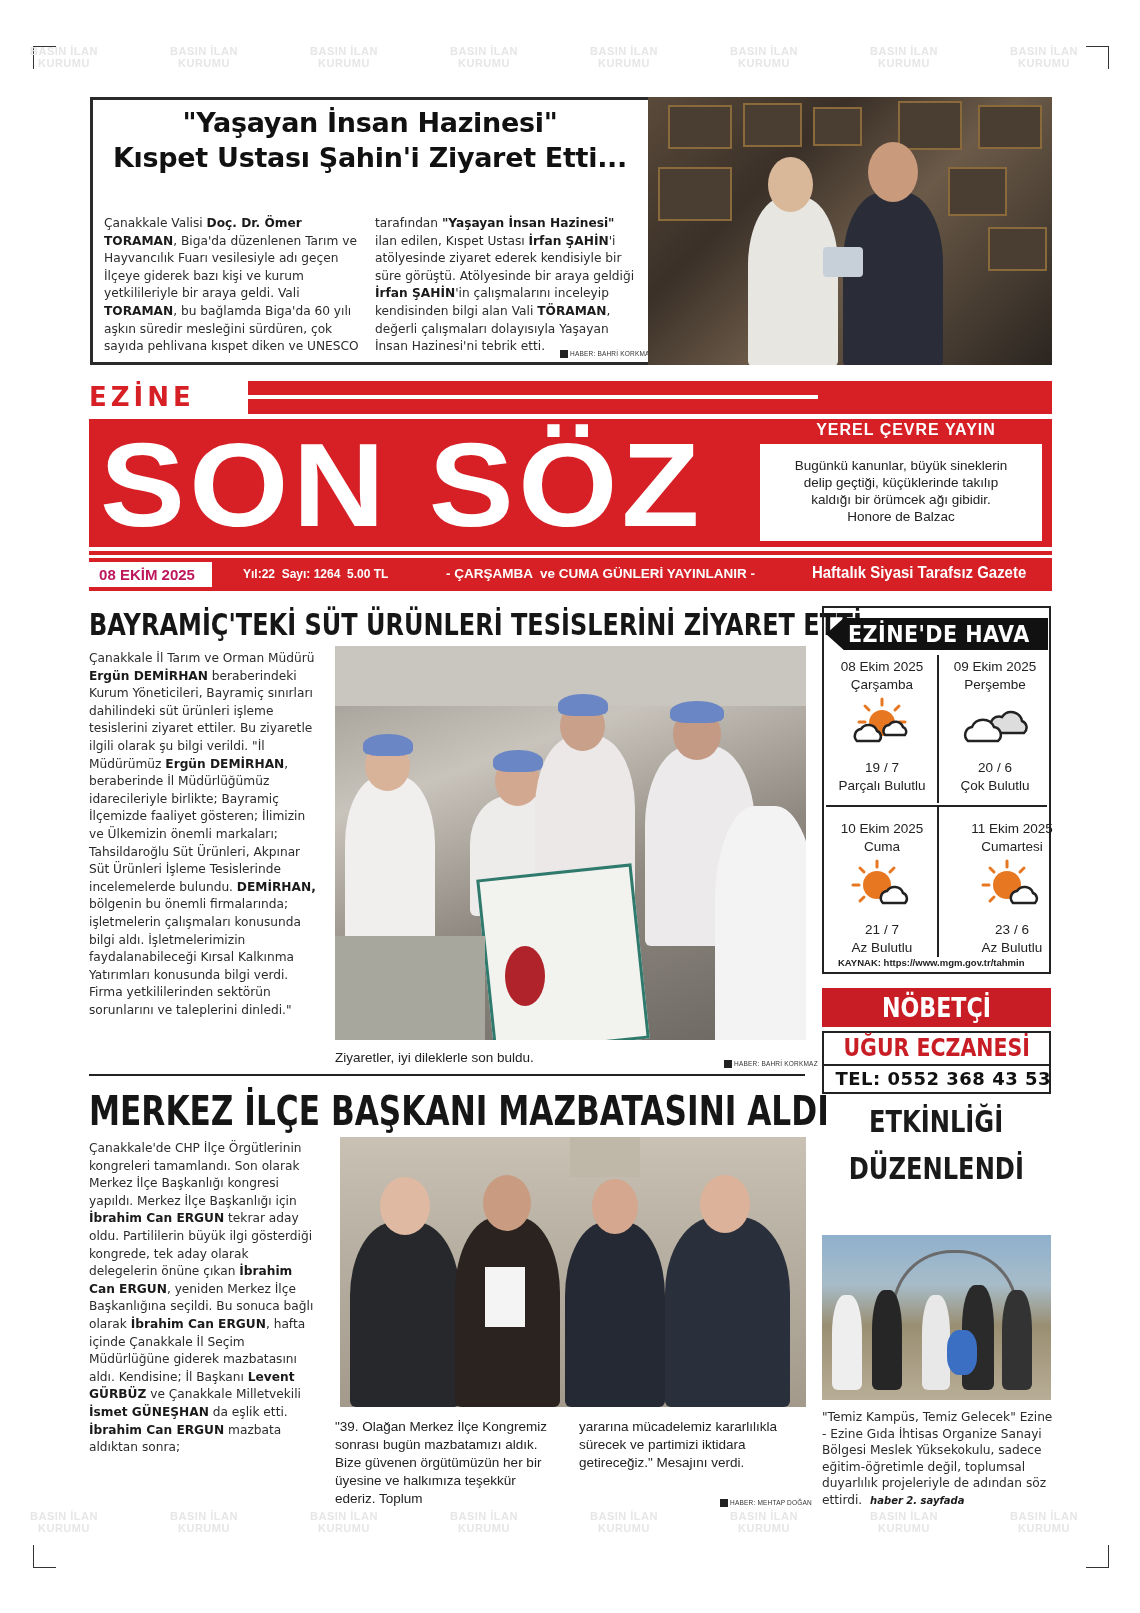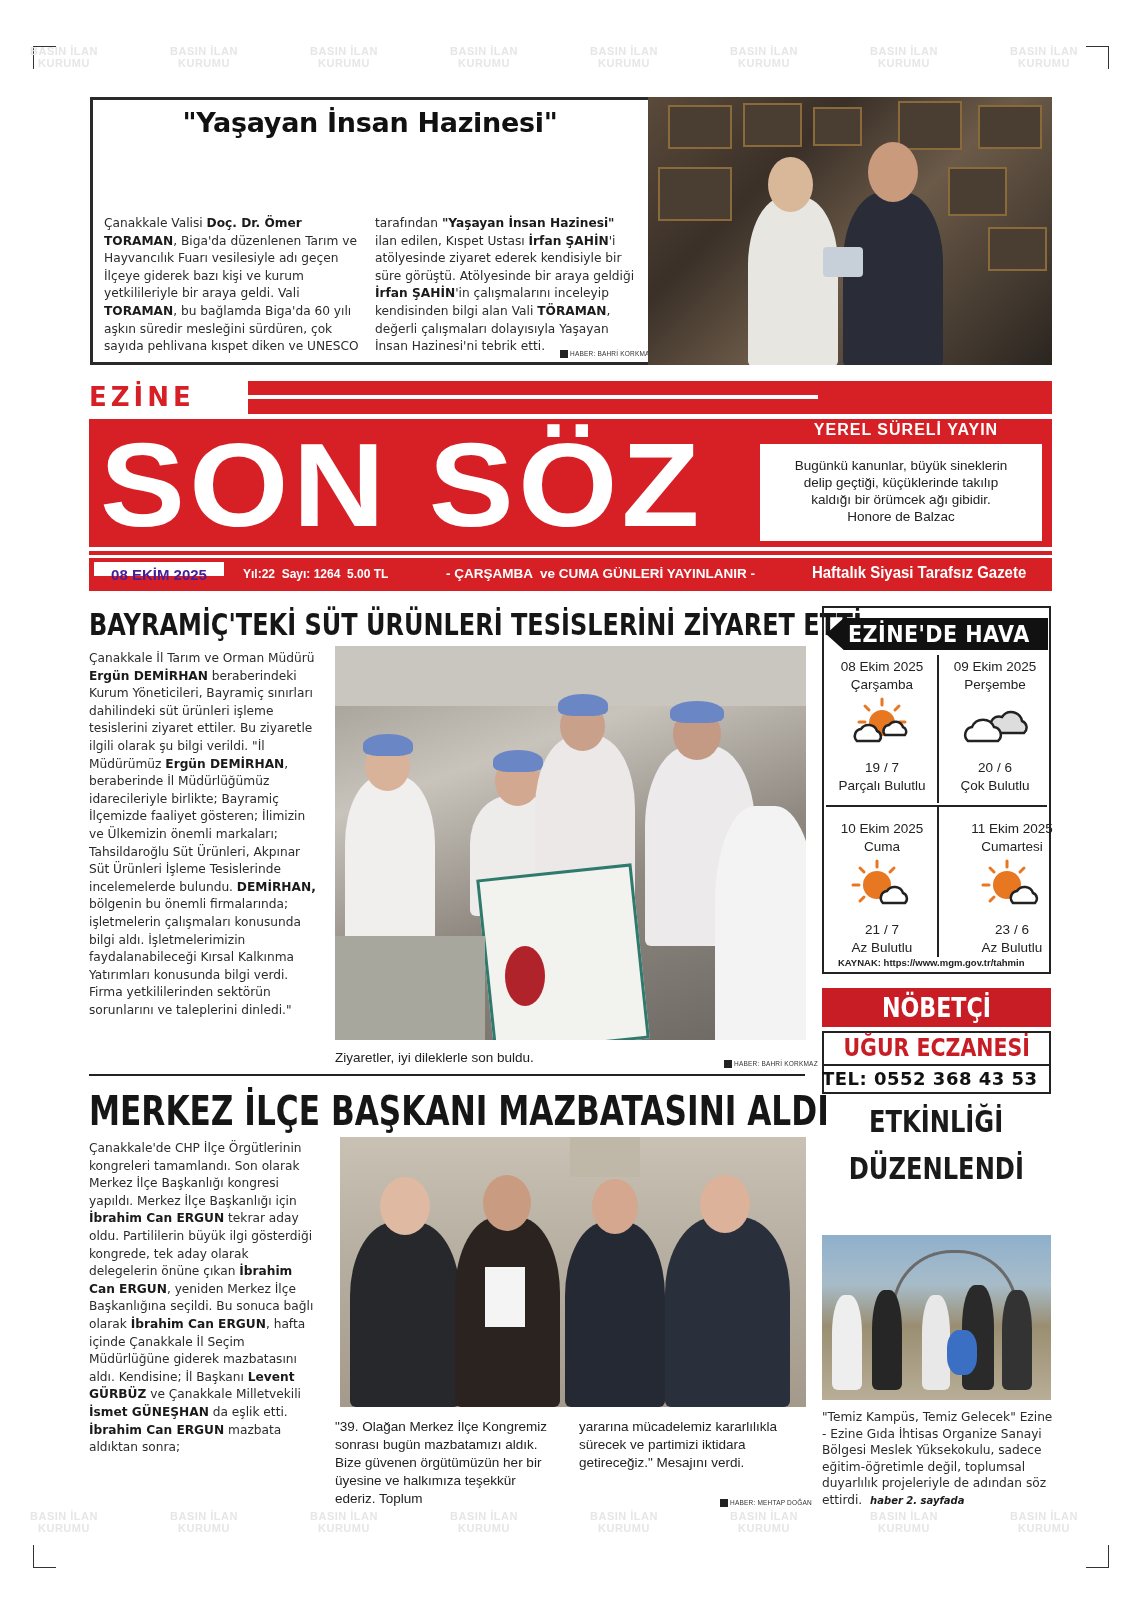--- a/index.html
+++ b/index.html
@@ -26,21 +26,21 @@
   #top-bar { left:248px; top:381px; width:804px; height:33px; background:#d71f26; }
   #top-bar-line { left:248px; top:395px; width:570px; height:4px; background:#fff; }
   #site-url { left:822px; top:384px; width:226px; font-family:"Liberation Serif", serif; color:#fff; font-size:15px; text-align:right;margin-top:40px; }
   #mast { left:89px; top:419px; width:963px; height:128px; background:#d71f26; }
   #mast-title { left:100px; top:420px; font-family:"Liberation Sans", sans-serif; font-weight:bold; font-size:118px; line-height:130px; color:#fff; letter-spacing:4px; transform:scaleX(1.08); transform-origin:left; }
   #yerel { left:760px; top:421px; width:292px; text-align:center; color:#fff; font-weight:bold; font-size:16px; letter-spacing:1px; }
   #quote-box { left:760px; top:444px; width:282px; height:97px; background:#fff; }
   #quote-text { left:760px; top:457px; width:282px; text-align:center; font-size:13.5px; line-height:17px; color:#222; }
   #strip-line { left:89px; top:551px; width:963px; height:4px; background:#d71f26; }
   #info-bar { left:89px; top:558px; width:963px; height:33px; background:#d71f26; }
-  #date-box { left:94px; top:562px; width:130px; height:14px; background:#fff; text-align:center; font-weight:bold; font-size:15px; line-height:25px; color:#4c1d95; }
+  #date-box { left:82px; top:562px; width:130px; height:25px; background:#fff; text-align:center; font-weight:bold; font-size:15px; line-height:25px; color:#be185d; }
   #yil { left:243px; top:567px; color:#fff; font-size:12px; font-weight:bold; }
   #days { left:446px; top:566px; color:#fff; font-size:13.5px; font-weight:bold; }
   #slogan { left:812px; top:563px; color:#fff; font-size:17px; font-weight:bold; transform:scaleX(0.88); transform-origin:left; }
 
   
   .headline { font-family:"DejaVu Sans", sans-serif; font-weight:bold; color:#161616; transform-origin:left; }
   #bayramic-title { left:89px; top:606px; font-size:30px; line-height:38px; transform:scaleX(0.8); white-space:nowrap; }
   #bayramic-col { left:89px; top:650px; width:228px; }
   #bayramic-photo { left:335px; top:646px; width:471px; height:394px; background:linear-gradient(160deg,#9a958c 0%,#c8c3bb 30%,#8e8880 60%,#6a6660 100%); overflow:hidden; }
   #bayramic-caption { left:335px; top:1050px; font-size:13.5px; color:#222; }
@@ -63,21 +63,21 @@
   #wx-source { left:838px; top:957px; font-size:9.5px; font-weight:bold; color:#222; }
   #wx-source span { font-weight:bold; }
 
   
   #nobetci { left:822px; top:988px; width:229px; height:39px; background:#c81d25; color:#fff; text-align:center; font-weight:bold; font-size:27px; line-height:39px; font-family:"DejaVu Sans", sans-serif; }
   #nobetci span { display:inline-block; transform:scaleX(0.82); }
   #ugur-box { left:822px; top:1031px; width:229px; height:63px; border:2px solid #222; box-sizing:border-box; }
   #ugur-name { left:822px; top:1033px; width:229px; text-align:center; color:#c81d25; font-weight:bold; font-size:25px; line-height:30px; font-family:"DejaVu Sans", sans-serif; }
   #ugur-name span { display:inline-block; transform:scaleX(0.82); }
   #ugur-line { left:824px; top:1064px; width:225px; height:2px; background:#222; }
-  #ugur-tel { left:822px; top:1066px; width:229px; text-align:left; color:#111; font-weight:bold; font-size:18px; line-height:26px; font-family:"DejaVu Sans", sans-serif; letter-spacing:0.5px; }
+  #ugur-tel { left:822px; top:1066px; width:229px; text-align:right; color:#111; font-weight:bold; font-size:18px; line-height:26px; font-family:"DejaVu Sans", sans-serif; letter-spacing:0.5px; }
 
   
   #cevre-title { left:822px; top:1098px; width:229px; text-align:center; font-family:"DejaVu Sans", sans-serif; font-weight:bold; font-size:31px; line-height:47px; color:#1a1a1a; }
   #cevre-title span { display:inline-block; transform:scaleX(0.78); }
   #cevre-photo { left:822px; top:1235px; width:229px; height:165px; background:linear-gradient(180deg,#8fb0cc 0%,#a7bcc9 30%,#9a8e72 55%,#b8ad96 100%); overflow:hidden; }
   #cevre-text { left:822px; top:1409px; width:232px; font-size:12.2px; line-height:16.6px; }
 
   .person { position:absolute; border-radius:40% 40% 6px 6px; }
   .head { position:absolute; border-radius:50%; }
   .cap { position:absolute; border-radius:50% 50% 30% 30%; background:#6b86c4; }
@@ -153,20 +153,21 @@
     </div>
     <div class="wm" style="left: 1010px; top: 1510px;">
       <div>BASIN İLAN</div>
       <div>KURUMU</div>
     </div>
   </div>
 
 <div id="top-box" class="abs"></div>
 <div id="top-title" class="abs">
   <div>"Yaşayan İnsan Hazinesi"</div>
+  <div>Kıspet Ustası Şahin'i Ziyaret Etti...</div>
 </div>
 <div id="top-col1" class="abs body-text"><span>Çanakkale Valisi </span><b>Doç. Dr. Ömer TORAMAN</b><span>, Biga'da düzenlenen Tarım ve Hayvancılık Fuarı vesilesiyle adı geçen İlçeye giderek bazı kişi ve kurum yetkilileriyle bir araya geldi. Vali </span><b>TORAMAN</b><span>, bu bağlamda Biga'da 60 yılı aşkın süredir mesleğini sürdüren, çok sayıda pehlivana kıspet diken ve UNESCO</span></div>
 <div id="top-col2" class="abs body-text"><span>tarafından </span><b>"Yaşayan İnsan Hazinesi"</b><span> ilan edilen, Kıspet Ustası </span><b>İrfan ŞAHİN</b><span>'i atölyesinde ziyaret ederek kendisiyle bir süre görüştü. Atölyesinde bir araya geldiği </span><b>İrfan ŞAHİN</b><span>'in çalışmalarını inceleyip kendisinden bilgi alan Vali </span><b>TÖRAMAN</b><span>, değerli çalışmaları dolayısıyla Yaşayan İnsan Hazinesi'ni tebrik etti.</span></div>
 <div id="top-credit" class="abs credit" style="left:560px;top:350px;"><span class="sq"></span><span>HABER: BAHRİ KORKMAZ</span></div>
 <div id="top-photo" class="abs">
   <div class="frame" style="left:20px;top:8px;width:60px;height:40px;"></div>
   <div class="frame" style="left:95px;top:6px;width:55px;height:40px;"></div>
   <div class="frame" style="left:165px;top:10px;width:45px;height:35px;"></div>
   <div class="frame" style="left:250px;top:4px;width:60px;height:45px;"></div>
   <div class="frame" style="left:330px;top:8px;width:60px;height:40px;"></div>
@@ -179,21 +180,21 @@
   <div class="head" style="left:220px;top:45px;width:50px;height:60px;background:#c99a7c;"></div>
   <div style="position:absolute;left:175px;top:150px;width:40px;height:30px;background:#c7d0d8;border-radius:4px;"></div>
 </div>
 
 <div id="ezine-logo" class="abs">EZİNE</div>
 <div id="top-bar" class="abs"></div>
 <div id="top-bar-line" class="abs"></div>
 <div id="site-url" class="abs">www.sonsozgazetesi.net</div>
 <div id="mast" class="abs"></div>
 <div id="mast-title" class="abs">SON SÖZ</div>
-<div id="yerel" class="abs">YEREL SÜRELİ YAYIN</div>
+<div id="yerel" class="abs">YEREL ÇEVRE YAYIN</div>
 <div id="quote-box" class="abs"></div>
 <div id="quote-text" class="abs">
   <div>Bugünkü kanunlar, büyük sineklerin</div>
   <div>delip geçtiği, küçüklerinde takılıp</div>
   <div>kaldığı bir örümcek ağı gibidir.</div>
   <div>Honore de Balzac</div>
 </div>
 <div id="strip-line" class="abs"></div>
 <div id="info-bar" class="abs"></div>
 <div id="date-box" class="abs">08 EKİM 2025</div>

